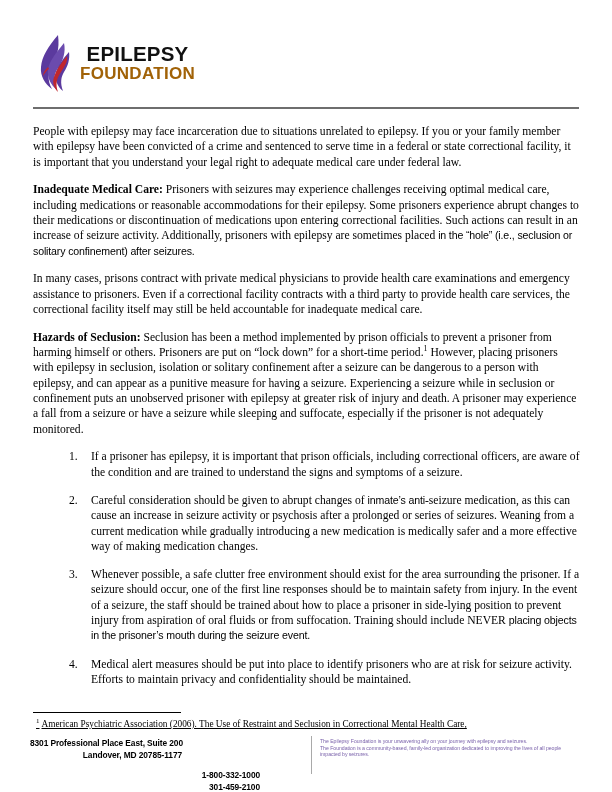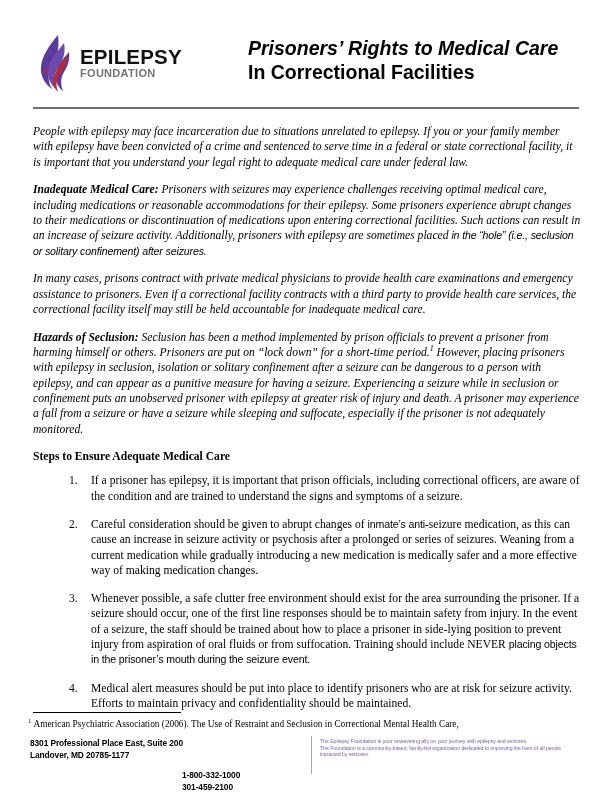--- a/index.html
+++ b/index.html
@@ -42,24 +42,24 @@
   }
   .logo-line1 {
     font-size: 20.5px;
     font-weight: bold;
     letter-spacing: 0.2px;
     color: #111111;
     display: block;
     text-align: center;
   }
   .logo-line2 {
-    font-size: 11px;
+    font-size: 17px;
     font-weight: bold;
     letter-spacing: 0.3px;
-    color: #737373;
+    color: #a16207;
     display: block;
     margin-top: 1px;
   }
 
   .title-block {
     position: absolute;
     left: 248px;
     top: 36px;
     font-family: "Liberation Sans", "DejaVu Sans", sans-serif;
     color: #000000;
@@ -94,21 +94,20 @@
     position: absolute;
     left: 33px;
     top: 124px;
     width: 548px;
     font-size: 11.6px;
     line-height: 15.3px;
     text-align: left;
   }
   .para {
     margin: 0 0 12.5px 0;
-    font-style: italic;
   }
   .para .lead {
     font-weight: bold;
   }
   
   .cond {
     font-family: "Liberation Sans Narrow", "Liberation Sans", "DejaVu Sans", sans-serif;
     font-size: 10.6px;
     letter-spacing: -0.15px;
   }
@@ -153,25 +152,26 @@
   .footnote-rule {
     position: absolute;
     left: 33px;
     top: 712px;
     width: 148px;
     height: 1px;
     background: #000000;
   }
   .footnote {
     position: absolute;
-    left: 28px;
+    left: 36px;
     top: 718px;
     width: 548px;
     font-size: 9.3px;
     line-height: 12px;
+    text-decoration: underline;
   }
   .footnote .fn-mark {
     font-size: 7px;
     vertical-align: super;
     line-height: 0;
     margin-right: 2px;
   }
 
   
   .footer {
@@ -185,20 +185,21 @@
     position: absolute;
     left: 30px;
     top: 4px;
     display: flex;
     font-family: "Liberation Sans Narrow", "Liberation Sans", "DejaVu Sans", sans-serif;
     font-size: 8.4px;
     font-weight: bold;
     line-height: 11.5px;
     color: #000000;
     letter-spacing: -0.1px;
+    text-align: right;
   }
   .fc-col { margin-right: 0; }
   .fc-col.addr  { width: 152px; }
   .fc-col.phone { width: 78px; margin-top: 32px; }
   .fc-col.fax   { width: 95px; }
   .fc-col div { white-space: nowrap; }
 
   .footer-divider {
     position: absolute;
     left: 311px;
@@ -232,39 +233,34 @@
       <path d="M33 18 C26 26, 21 33, 20 40 C19 47, 22 53, 27 57 C24 49, 25 43, 28 38 C32 32, 34 25, 33 18 Z" fill="#5B3A9E"></path>
       <path d="M31 22 C25 29, 20 36, 18 43 C16 49, 18 54, 22 58 C19 50, 21 44, 25 38 C29 32, 32 27, 31 22 Z" fill="#C0272D"></path>
       <path d="M12 33 C9 36, 7 39, 7 42 C9 39, 11 36, 13 35 Z" fill="#C0272D"></path>
     </svg>
     <span class="logo-words">
       <span class="logo-line1">EPILEPSY</span>
       <span class="logo-line2">FOUNDATION</span>
     </span>
   </div>
 
-  <div class="title-block">
-    <span class="title-line1">Prisoners’ Rights to Medical Care</span>
-    <span class="title-line2">In Correctional Facilities</span>
-  </div>
 
 </div>
 <div class="header-rule"></div>
 
 <div class="content">
 
   <p class="para"><span>People with epilepsy may face incarceration due to situations unrelated to epilepsy. If you or your family member with epilepsy have been convicted of a crime and sentenced to serve time in a federal or state correctional facility, it is important that you understand your legal right to adequate medical care under federal law.</span></p>
 
   <p class="para"><span class="lead">Inadequate Medical Care:</span><span> Prisoners with seizures may experience challenges receiving optimal medical care, including medications or reasonable accommodations for their epilepsy.  Some prisoners experience abrupt changes to their medications or discontinuation of medications upon entering correctional facilities.  Such actions can result in an increase of seizure activity.  Additionally, prisoners with epilepsy are sometimes placed </span><span class="cond">in the “hole” (i.e., seclusion or solitary confinement) after seizures.</span></p>
 
   <p class="para"><span>In many cases, prisons contract with private medical physicians to provide health care examinations and emergency assistance to prisoners. Even if a correctional facility contracts with a third party to provide health care services, the correctional facility itself may still be held accountable for inadequate medical care.</span></p>
 
   <p class="para"><span class="lead">Hazards of Seclusion:</span><span>  Seclusion has been a method implemented by prison officials to prevent a prisoner from harming himself or others. Prisoners are put on “lock down” for a short-time period.</span><span class="fn-ref">1</span><span>  However, placing prisoners with epilepsy in seclusion, isolation or solitary confinement after a seizure can be dangerous to a person with epilepsy, and can appear as a punitive measure for having a seizure.  Experiencing a seizure while in seclusion or confinement puts an unobserved prisoner with epilepsy at greater risk of injury and death. A prisoner may experience a fall from a seizure or have a seizure while sleeping and suffocate, especially if the prisoner is not adequately monitored.</span></p>
 
-  <p class="section-head">Steps to Ensure Adequate Medical Care</p>
 
   <ol class="steps">
     <li><span>If a prisoner has epilepsy, it is important that prison officials, including correctional officers, are aware of the condition and are trained to understand the signs and symptoms of a seizure.</span></li>
     <li><span>Careful consideration should be given to abrupt changes of </span><span class="cond">inmate’s anti</span><span>-seizure medication, as this can cause an increase in seizure activity or psychosis after a prolonged or series of seizures.  Weaning from a current medication while gradually introducing a new medication is medically safer and a more effective way of making medication changes.</span></li>
     <li><span>Whenever possible, a safe clutter free environment should exist for the area surrounding the prisoner. If a seizure should occur, one of the first line responses should be to maintain safety from injury. In the event of a seizure, the staff should be trained about how to place a prisoner in side-lying position to prevent injury from aspiration of oral fluids or from suffocation. Training should include NEVER </span><span class="cond">placing objects in the prisoner’s mouth during the seizure event.</span><span></span></li>
     <li><span>Medical alert measures should be put into place to identify prisoners who are at risk for seizure activity. Efforts to maintain privacy and confidentiality should be maintained.</span></li>
   </ol>
 
 </div>
 

